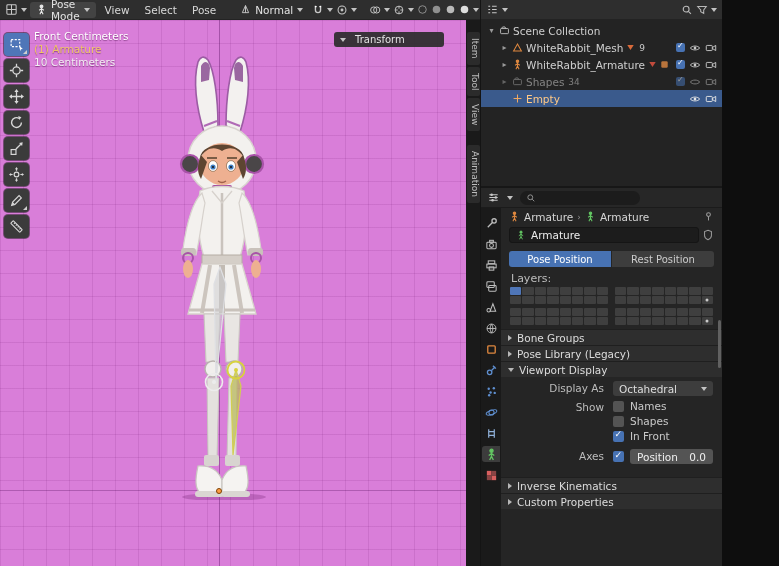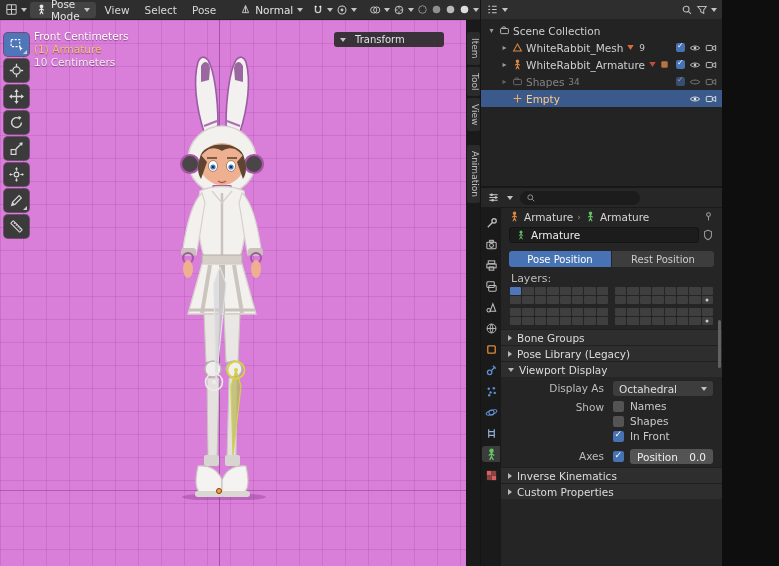--- a/index.html
+++ b/index.html
@@ -918,21 +918,21 @@
             <div class="vdlabel">Axes</div>
             <div class="vdctl axesrow">
               <span class="chk checked"></span>
               <div class="slider">
                 <span>Position</span>
                 <span>0.0</span>
               </div>
             </div>
           </div>
 
-          <div class="panel-h" style="margin-top:3px">
+          <div class="panel-h" style="margin-top:13px">
             <span class="tri-right"></span>
             <span>Inverse Kinematics</span>
           </div>
           <div class="panel-h">
             <span class="tri-right"></span>
             <span>Custom Properties</span>
           </div>
         </div>
 
         <div class="scrollthumb"></div>

